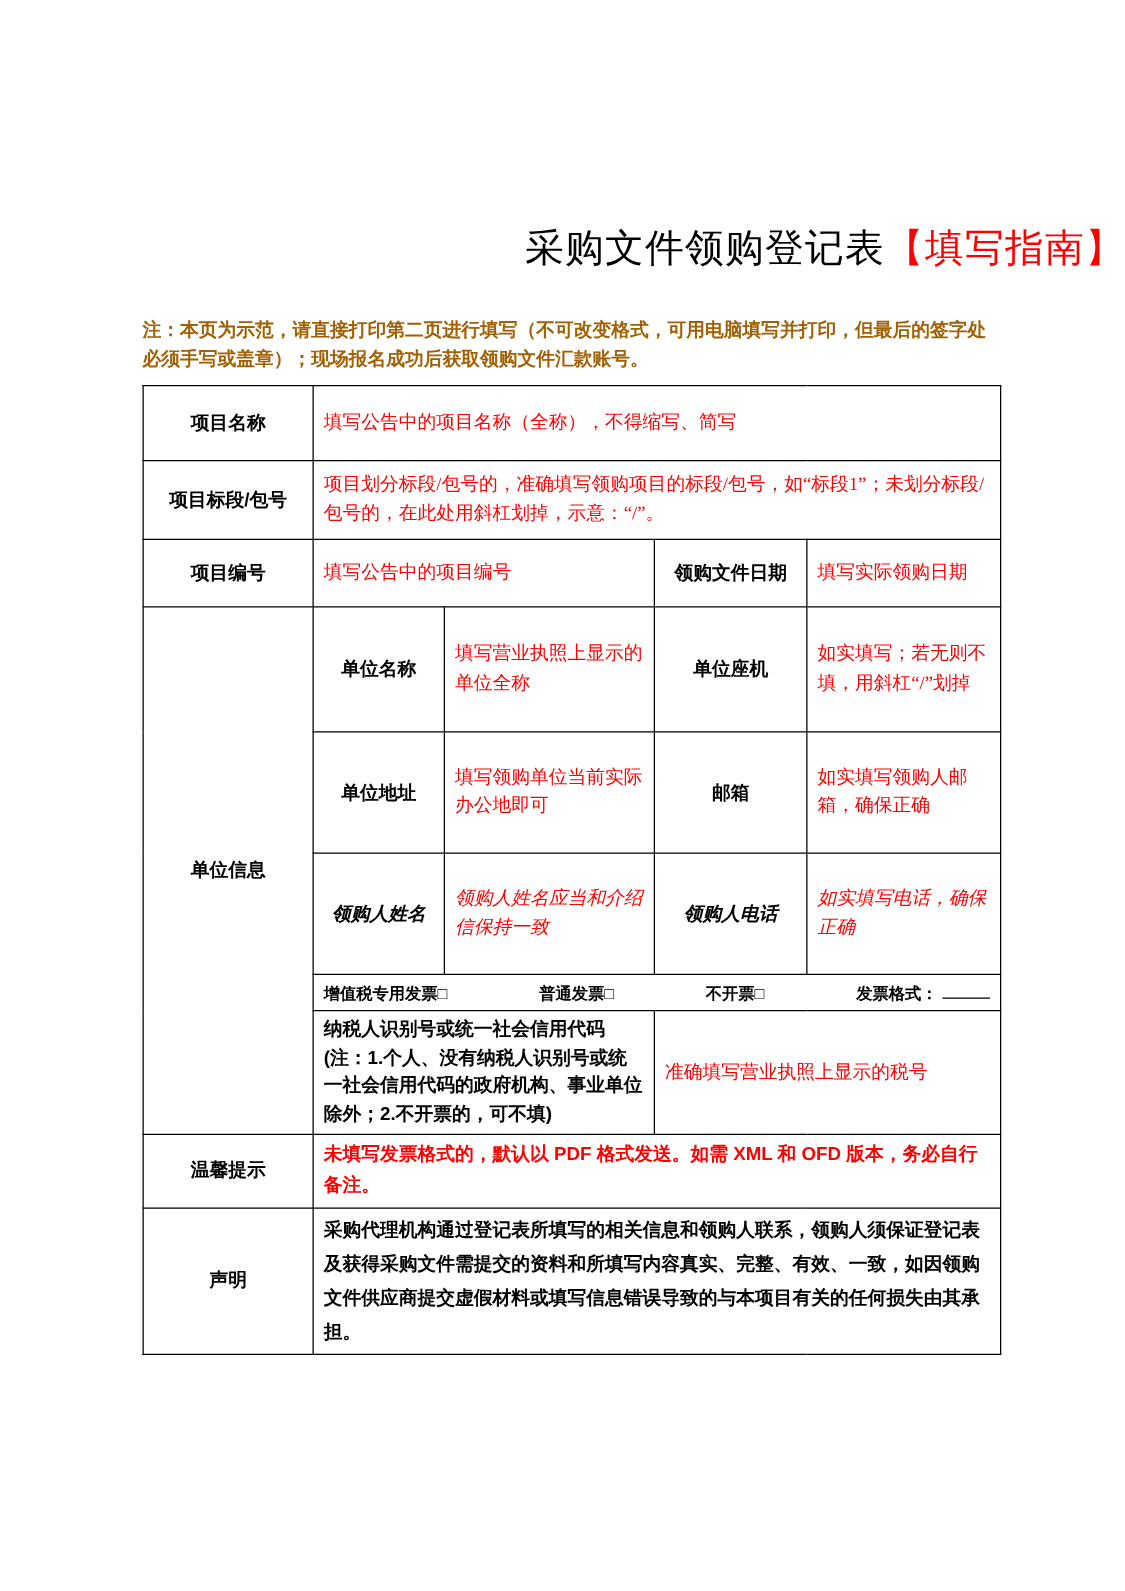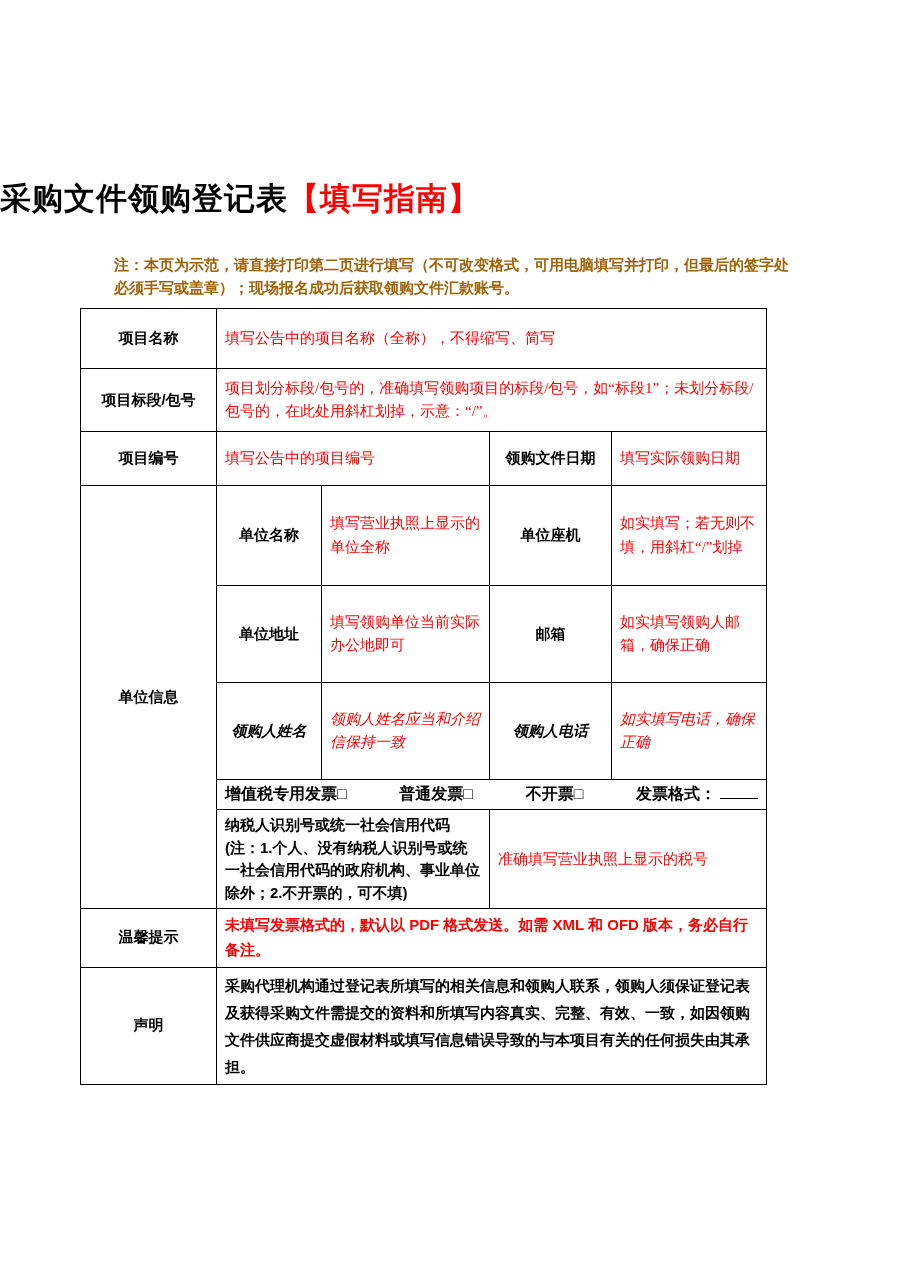--- a/index.html
+++ b/index.html
@@ -7,39 +7,39 @@
   body {
     width: 900px; height: 1273px;
     font-family: "Liberation Sans", sans-serif;
     color: #000000;
     overflow: hidden;
     position: relative;
   }
   .page { width: 900px; height: 1273px; padding-top: 180px; }
 
   .title {
-    text-align: left;
+    text-align: right;
     font-size: 31px;
-    font-weight: bold;
+    font-weight: normal;
     letter-spacing: 1px;
     line-height: 1.2;
   }
   .title .red { color: #ff0000; }
 
   .note {
     width: 686px;
     margin: 37px 0 9px 114px;
     color: #a16207;
     font-weight: bold;
     font-size: 15px;
     line-height: 1.5;
   }
 
   table.form {
-    margin-left: 80px;
+    margin-left: 114px;
     width: 686px;
     border-collapse: collapse;
     table-layout: fixed;
   }
   table.form td {
     border: 1.5px solid #000000;
     padding: 4px 8px;
     vertical-align: middle;
     font-size: 15px;
     word-break: break-all;
@@ -66,21 +66,21 @@
   .r8 { height: 94px; }
   .r9 { height: 47px; }
   .r10 { height: 113px; }
 
   .invoice-cell { padding: 2px 8px; }
   .invoice-line {
     display: flex;
     justify-content: space-between;
     align-items: baseline;
     font-weight: 600;
-    font-size: 16px;
+    font-size: 13px;
   }
   .invoice-format { white-space: nowrap; }
   .blank-line {
     display: inline-block;
     width: 38px;
     height: 15px;
     border-bottom: 1.5px solid #000;
     margin-left: 4px;
     vertical-align: baseline;
   }

